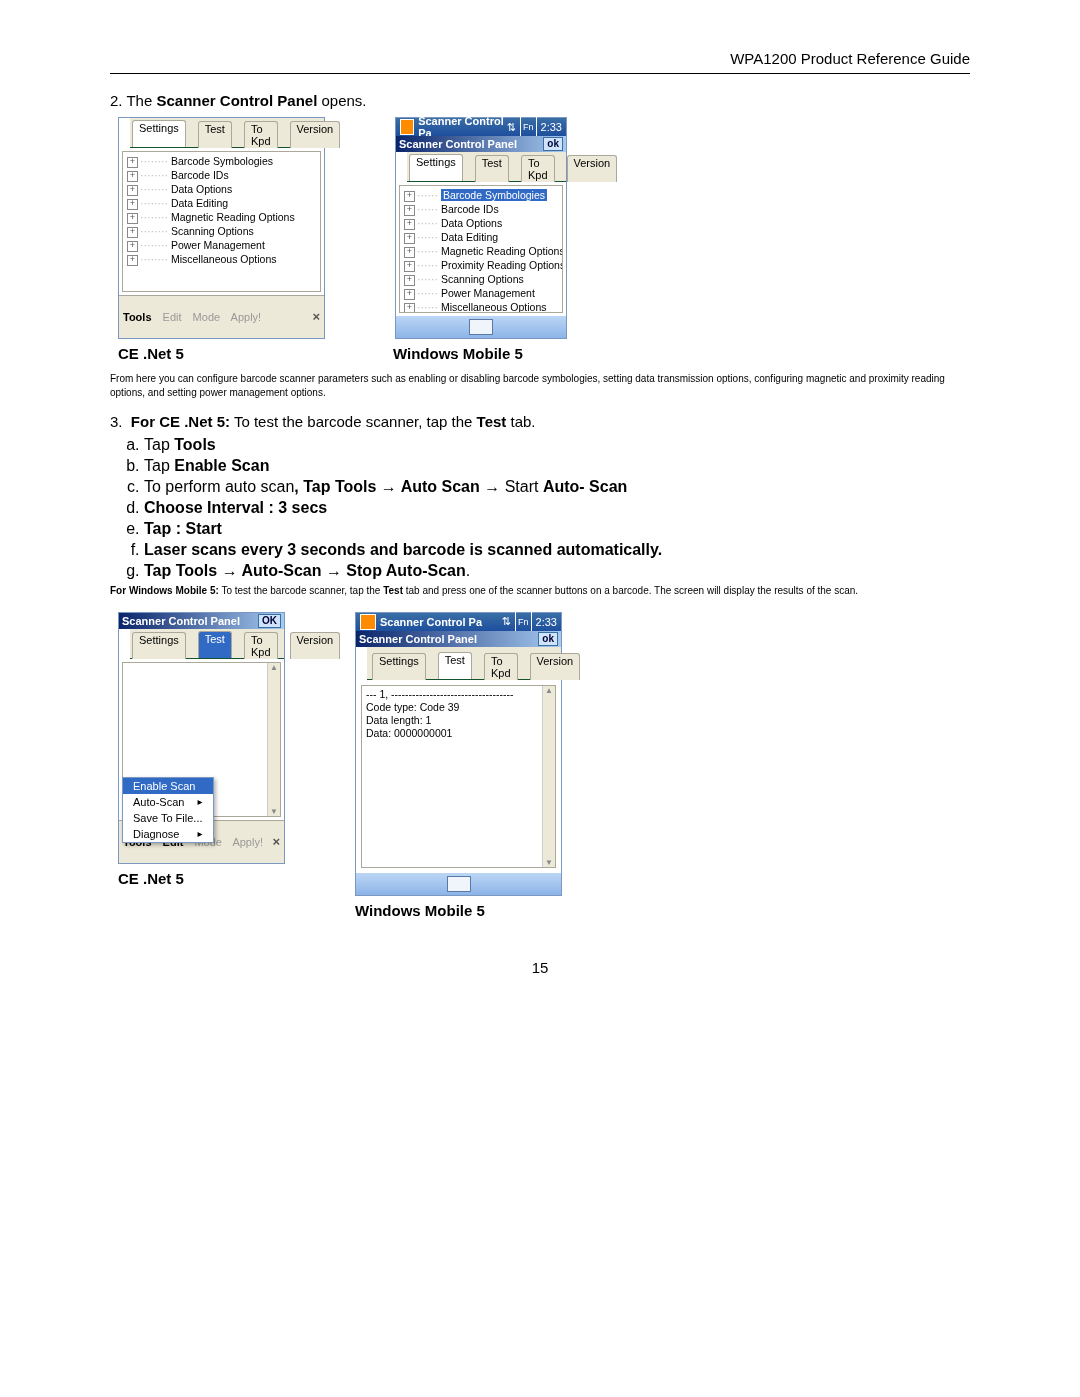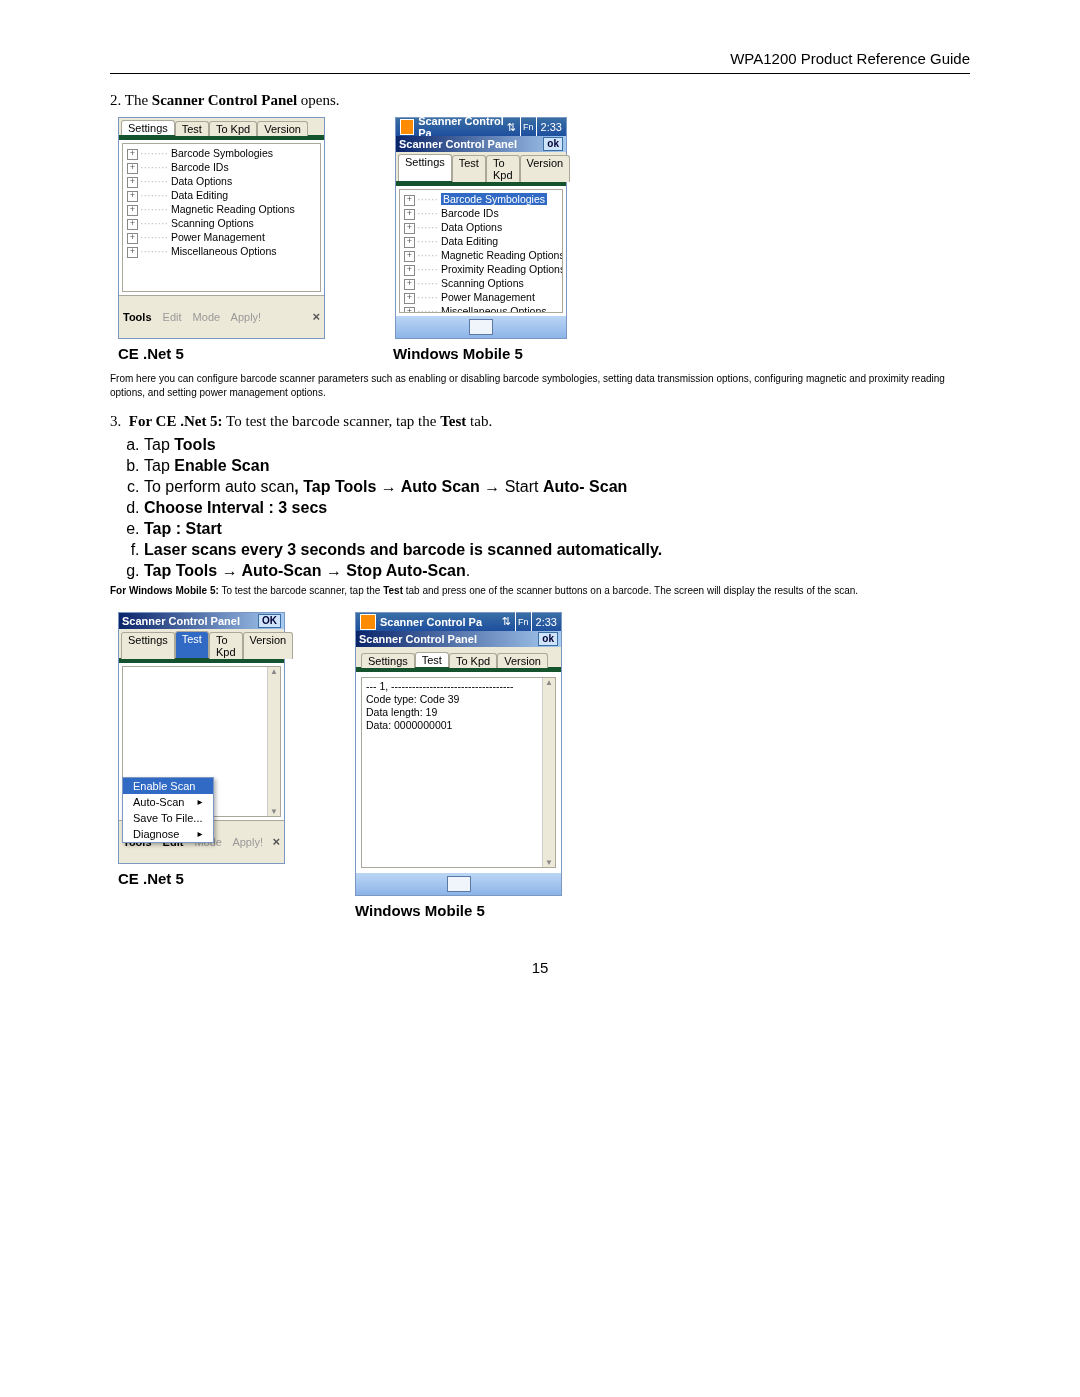--- a/index.html
+++ b/index.html
@@ -19,21 +19,20 @@
     margin-bottom: 6px;
   }
   .header-rule {
     border: none;
     border-top: 1px solid #000;
     margin: 0 0 18px 0;
   }
   .num-line {
     font-size: 15px;
     margin-bottom: 6px;
-    font-family: Liberation Serif, serif;
   }
   .figs-row {
     display: flex;
     gap: 70px;
     margin: 8px 0 4px 8px;
   }
   .cap-row {
     display:flex;
     gap:70px;
     margin: 6px 0 8px 8px;
@@ -63,23 +62,24 @@
     color:#003;
     border:1px solid #3a6ea5;
     font-size:10px;
     font-weight:bold;
     padding:0 3px;
     line-height:12px;
   }
   .tabstrip {
     display:flex;
     background:#ece9d8;
-    border-bottom:5px solid #14532d;
+    border-bottom:1px solid #14532d;
     padding: 2px 2px 0 2px;
-    gap:0;
+    gap:12px;
+    margin-left:11px;
   }
   .tab {
     background:#ece9d8;
     border:1px solid #aca899;
     border-bottom:none;
     padding:1px 6px;
     font-size:11px;
     position:relative;
     top:1px;
     border-top-left-radius:3px;
@@ -394,21 +394,21 @@
         <div class="tabstrip" style="padding:5px 5px 0 5px;">
           <div class="tab">Settings</div>
           <div class="tab active">Test</div>
           <div class="tab">To Kpd</div>
           <div class="tab">Version</div>
         </div>
         <div style="flex:1;display:flex;border:1px solid #aca899;margin:5px;background:#fff;">
           <div class="result-text" style="flex:1;">
             <div>--- 1, -----------------------------------</div>
             <div>Code type: Code 39</div>
-            <div>Data length: 19</div>
+            <div>Data length: 1</div>
             <div>Data: 0000000001</div>
           </div>
           <div class="scroll-stub">
               <span>▲</span>
               <span>▼</span>
             </div>
         </div>
         <div class="wm-sip">
           <span class="kbd"></span>
         </div>

